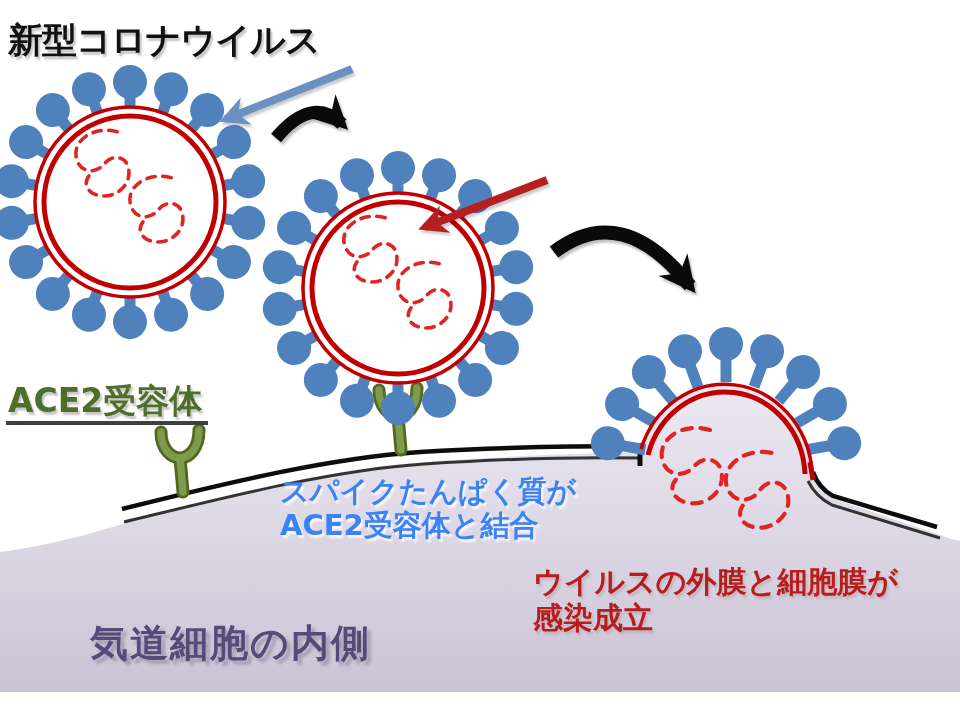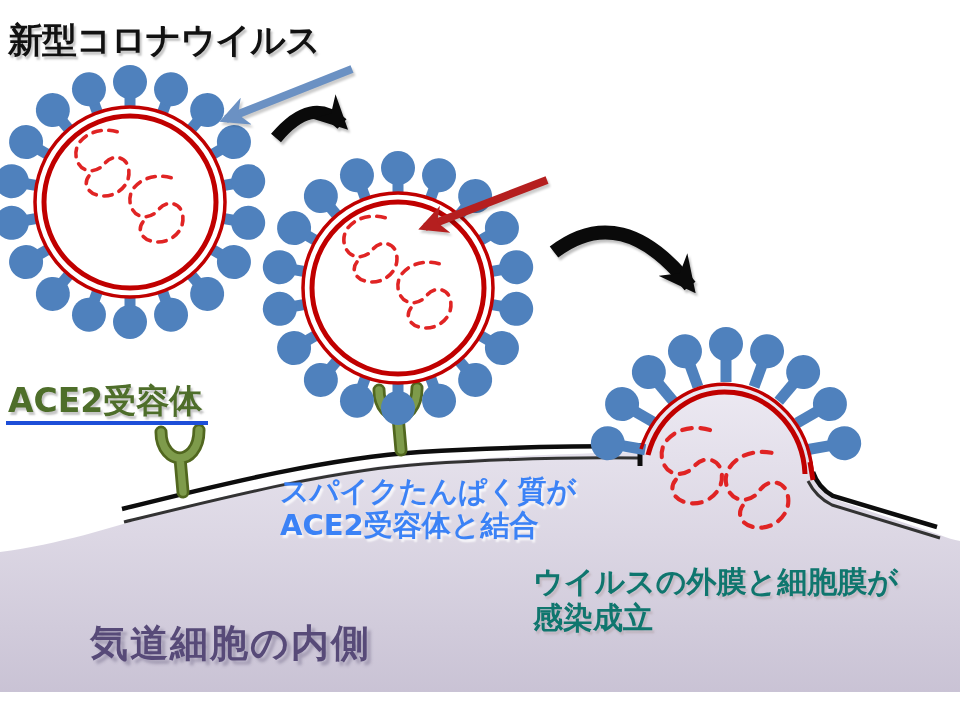--- a/index.html
+++ b/index.html
@@ -11,27 +11,27 @@
        text-shadow:2px 3px 2px rgba(150,150,150,.55);letter-spacing:-1px;}
   .lbl-spike{left:352px;top:33px;font-size:29px;color:#5b86c2;
        border-bottom:4px solid #5b86c2;padding:0 4px 2px 10px;
        text-shadow:2px 3px 2px rgba(140,140,140,.5);}
   .lbl-airway{left:695px;top:54px;font-size:52px;color:#8a8a8a;
        text-shadow:4px 4px 2px rgba(190,190,190,.9);letter-spacing:-1px;}
   .lbl-rna{left:540px;top:144px;font-size:29px;color:#b02424;
        border-bottom:4px solid #b02424;padding:0 4px 2px 4px;
        text-shadow:2px 3px 2px rgba(140,140,140,.5);}
   .lbl-ace2{left:6px;top:384px;font-size:33px;color:#4e6e2a;
-       border-bottom:4px solid #1d4ed8;padding:0 6px 2px 2px;
+       border-bottom:4px solid #404040;padding:0 6px 2px 2px;
        text-shadow:2px 3px 2px rgba(150,150,150,.55);}
   .lbl-membrane{left:8px;top:504px;font-size:35px;color:#111111;
        text-shadow:2px 3px 2px rgba(170,170,170,.6);}
   .cap-binding{left:280px;top:474px;font-size:29px;color:#3b82f6;line-height:1.18;
        text-shadow:2px 3px 2px rgba(255,255,255,.8);}
-  .cap-fusion{left:533px;top:564px;font-size:30px;color:#0f766e;line-height:1.2;
+  .cap-fusion{left:533px;top:564px;font-size:30px;color:#b91c1c;line-height:1.2;
        text-shadow:2px 3px 2px rgba(160,140,140,.35);}
   .lbl-inside{left:90px;top:624px;font-size:38px;color:#574a78;
        text-shadow:4px 4px 3px rgba(90,80,115,.35);letter-spacing:2px;}
 </style>
 </head>
 <body>
 
 <div id="canvas">
 
   <svg id="scene" width="960" height="720" viewBox="0 0 960 720">

